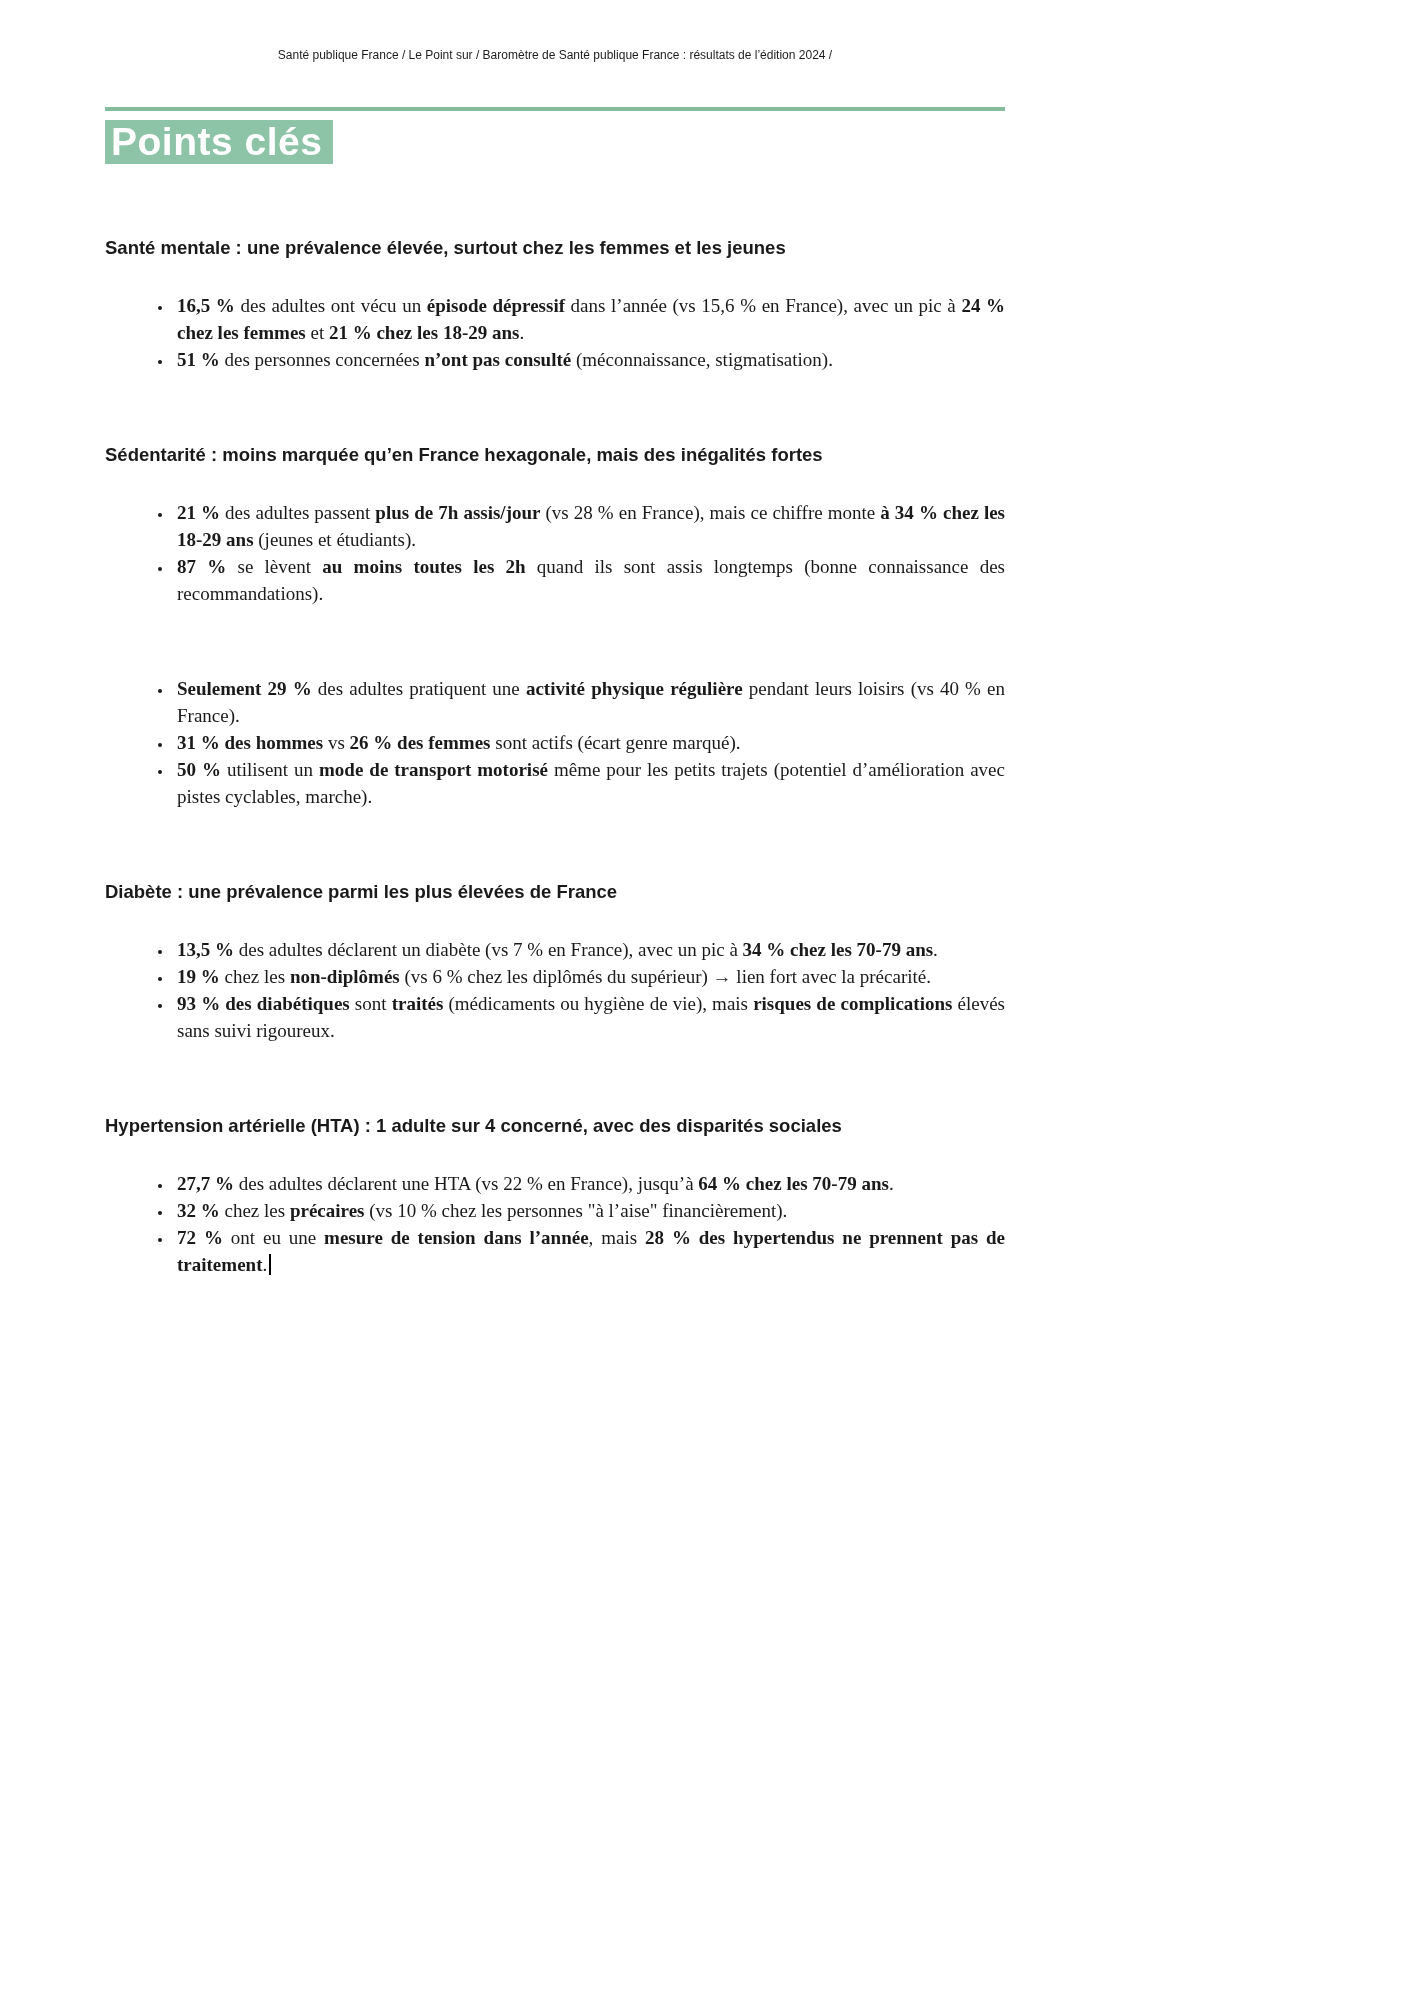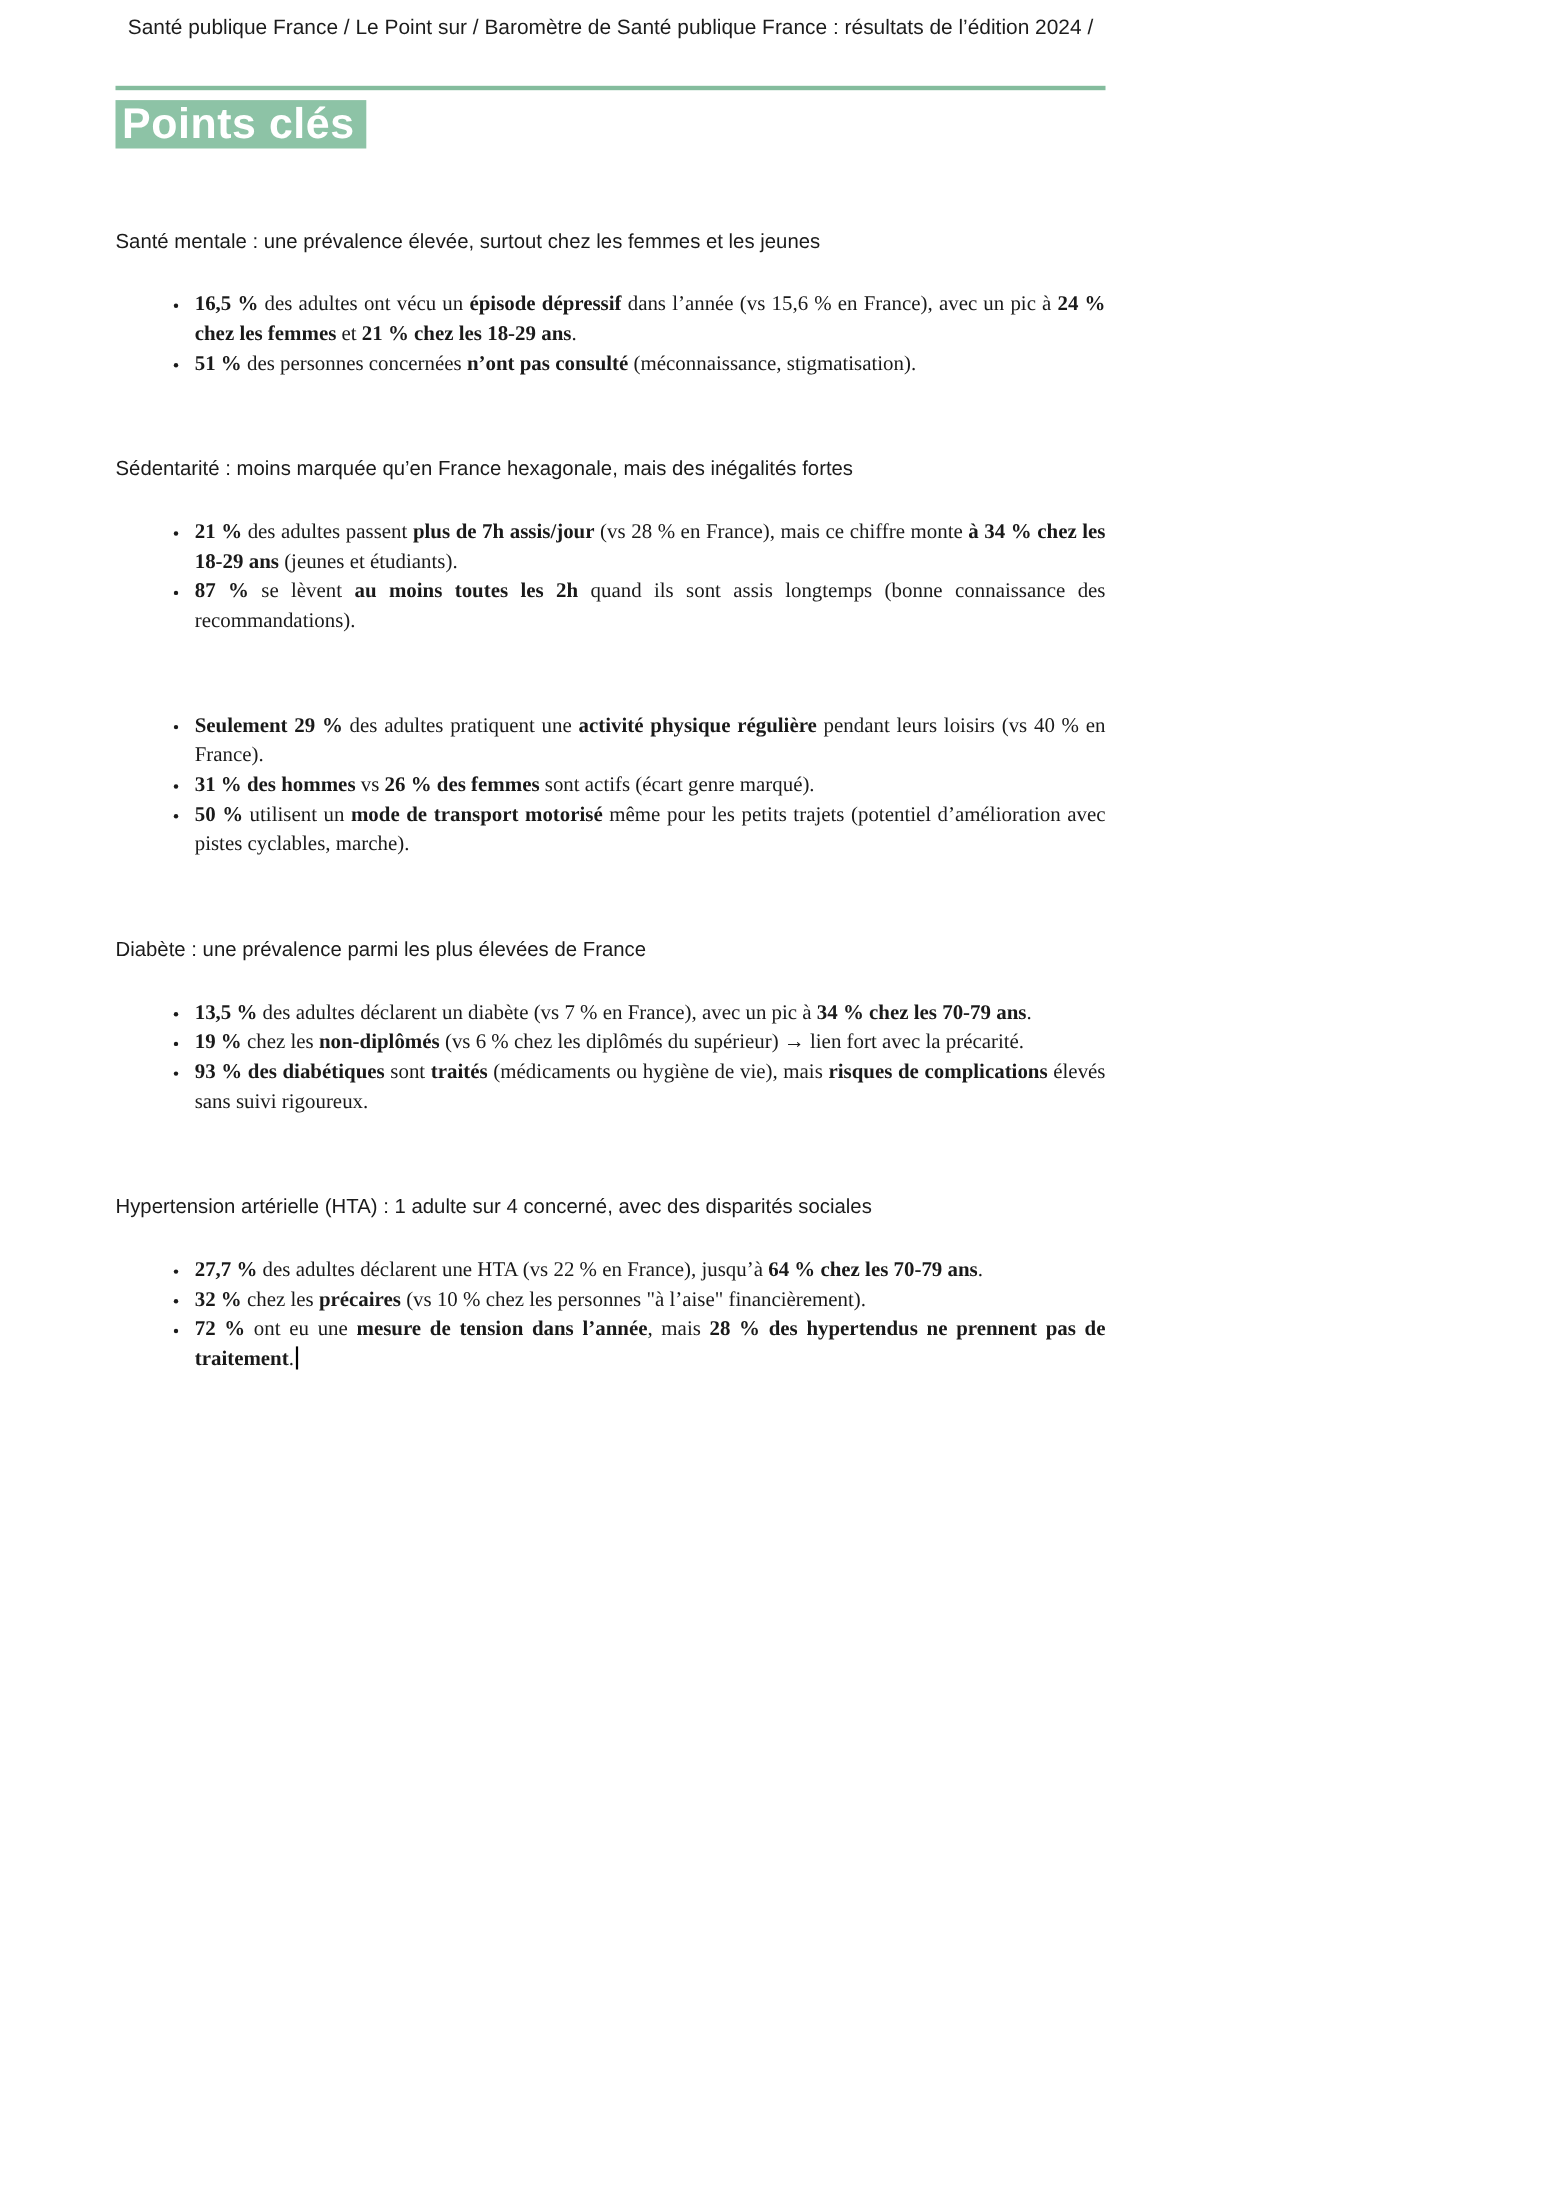--- a/index.html
+++ b/index.html
@@ -17,23 +17,23 @@
     background:#fff;
     font-family:"Liberation Sans", sans-serif;
     color:var(--ink);
     overflow:hidden;
   }
   .content{
     width:900px;
     margin-left:105px;
   }
   .doc-header{
-    padding-top:16px;
+    padding-top:45px;
     text-align:center;
-    font-size:19px;
+    font-size:12px;
     line-height:20px;
     color:#1c1c1c;
   }
   .rule{
     margin-top:42px;
     height:4px;
     background:var(--rule);
   }
   .page-title{
     display:inline-block;
@@ -43,21 +43,21 @@
     font-size:39px;
     font-weight:bold;
     line-height:42px;
     padding:1px 11px 1px 6px;
     letter-spacing:0.5px;
   }
   .section{margin-top:68px;}
   .section:first-of-type{margin-top:70px;}
   .section-heading{
     font-size:18.5px;
-    font-weight:normal;
+    font-weight:bold;
     line-height:27px;
     text-align:justify;
   }
   ul.bullets{
     margin:31px 0 0 0;
     padding:0 0 0 68px;
     list-style:disc outside;
   }
   ul.bullets li{
     font-size:19px;

